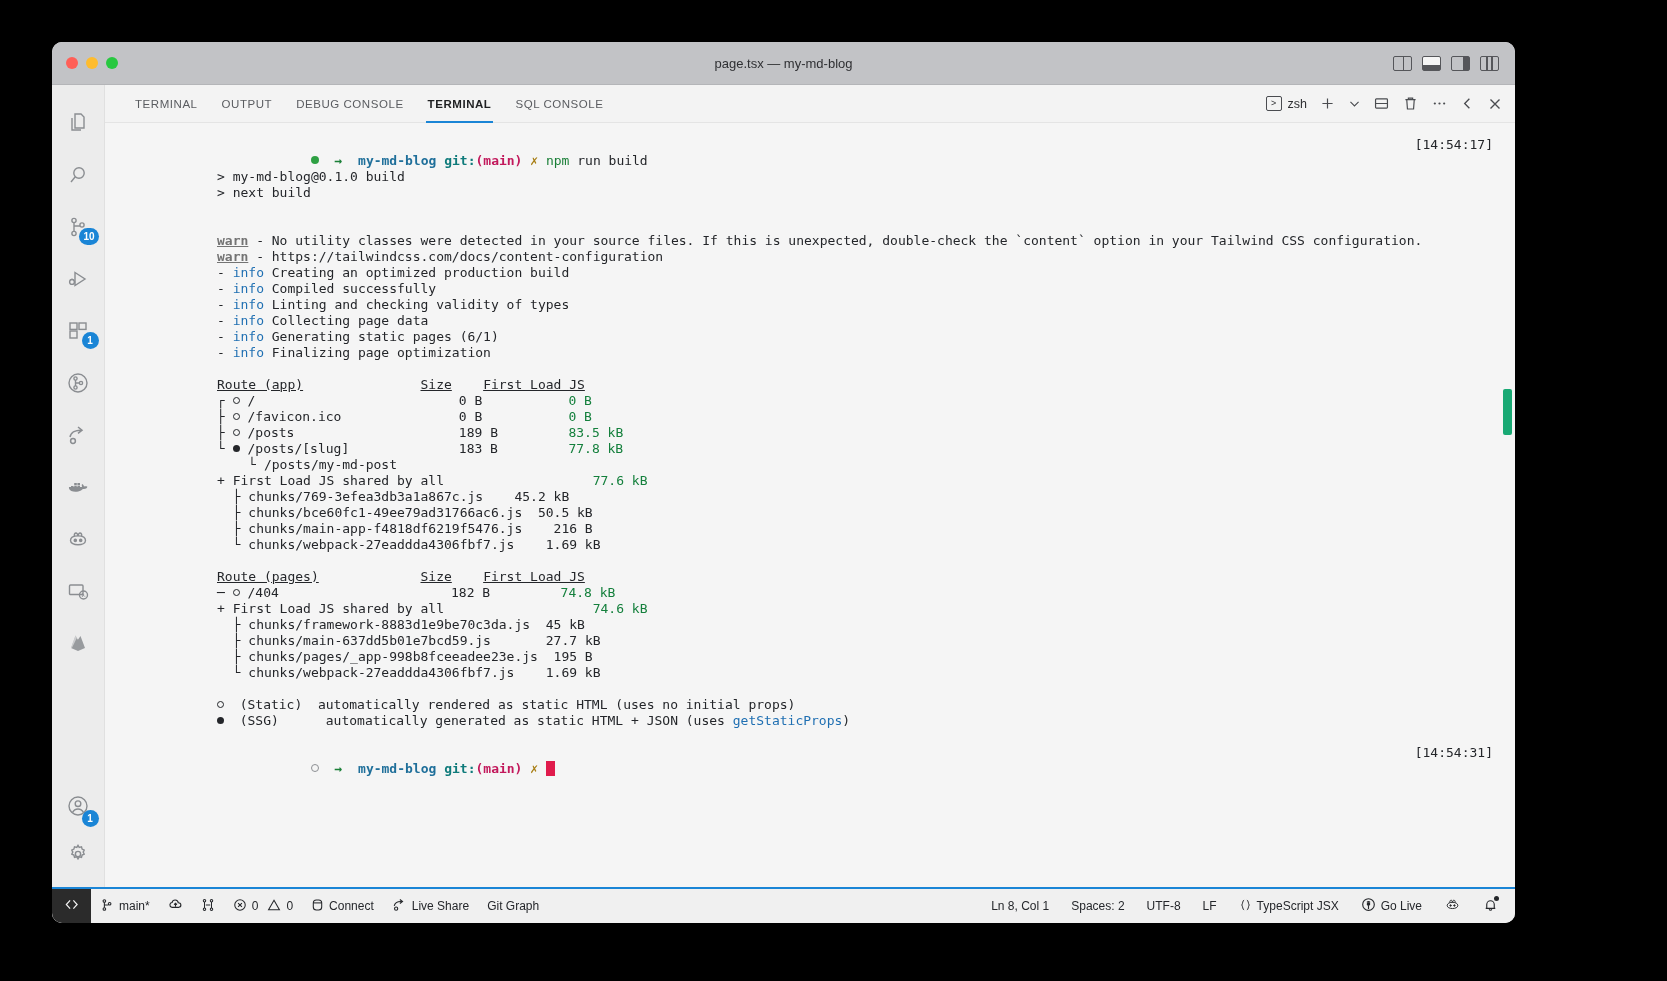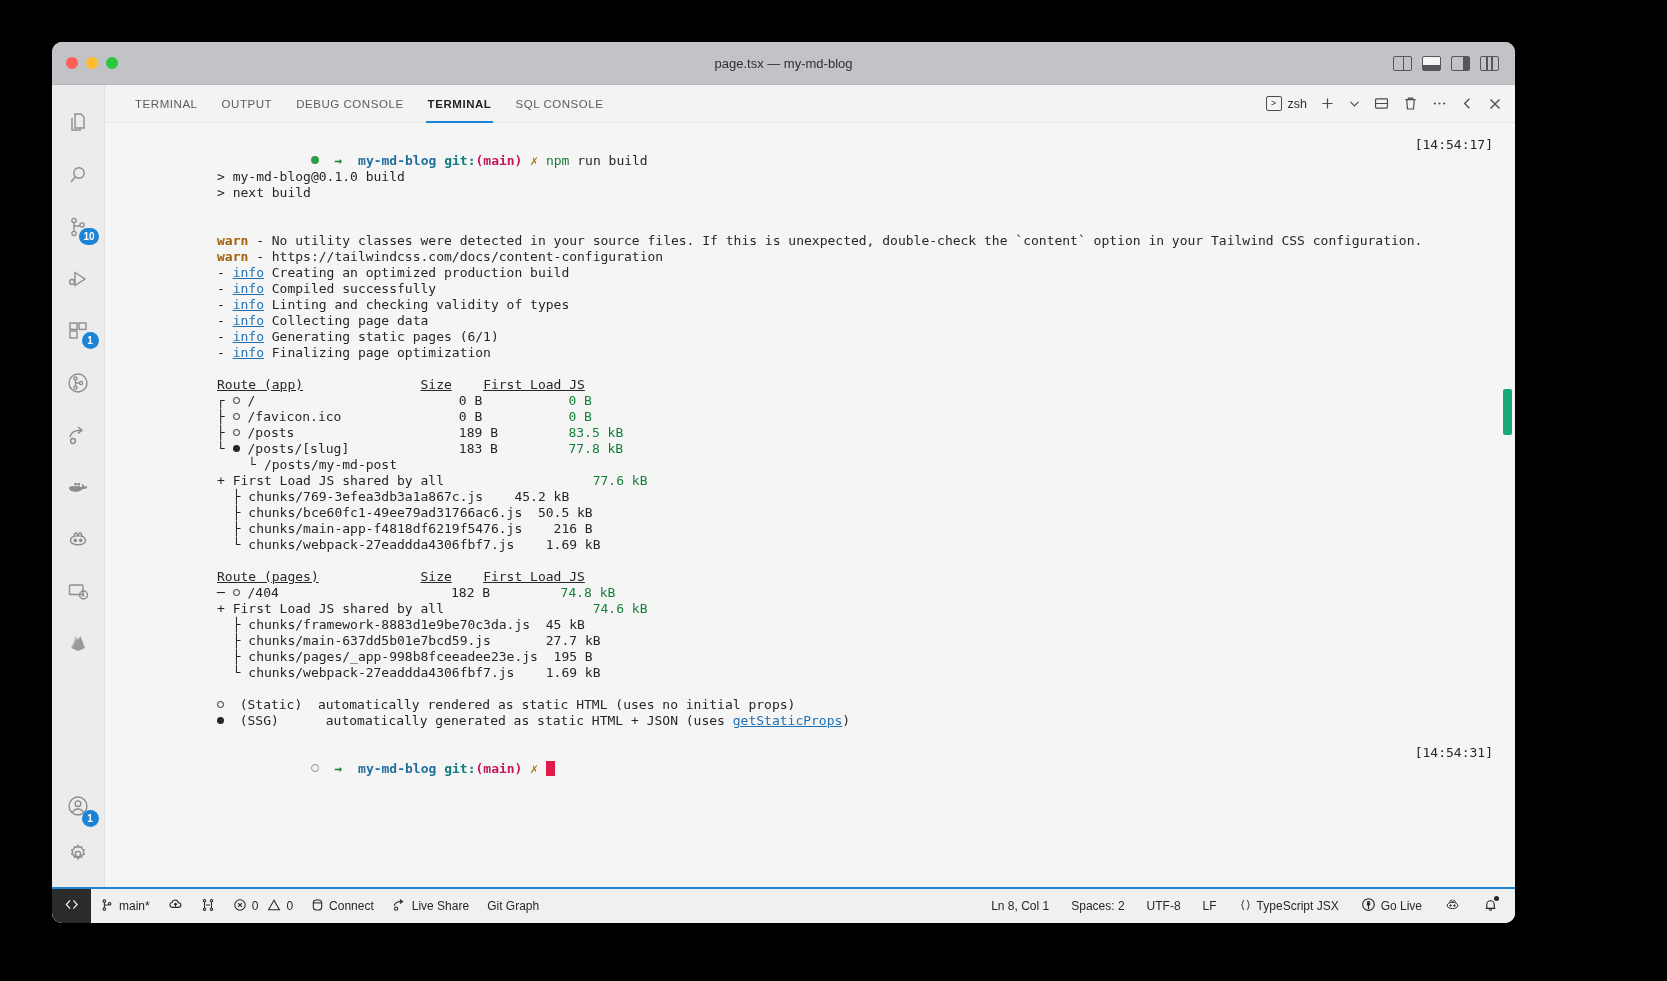--- a/index.html
+++ b/index.html
@@ -96,22 +96,22 @@
   .tline { white-space: pre; padding-left: 112px; height: 16px; color: #24262a; }
   .blank { height: 16px; }
   .ts { position: absolute; right: 22px; color: #24262a; }
   .row { position: relative; }
   .c-green { color: #1a7f37; }
   .c-darkgreen { color: #15803d; }
   .c-cyan { color: #1f6f9a; }
   .c-teal { color: #0f7b7b; }
   .c-red { color: #c2185b; }
   .c-yellow { color: #a77d12; }
-  .c-blue { color: #1f6fb2; text-decoration: underline; }
-  .c-warn { color: #a16207; font-weight: bold; }
+  .c-blue { color: #1f6fb2; }
+  .c-warn { color: #737373; font-weight: bold; text-decoration: underline; }
   .b { font-weight: bold; }
   .u { text-decoration: underline; }
   .cursor { display:inline-block; width:9px; height:15px; background:#e01b4c; vertical-align:-3px; }
   .dot-filled { display:inline-block; width:7px; height:7px; border-radius:50%; background:#24262a; vertical-align:1px; }
   .dot-hollow { display:inline-block; width:7px; height:7px; border-radius:50%; border:1.3px solid #24262a; vertical-align:1px; }
   .pdot-green { display:inline-block; width:8px; height:8px; border-radius:50%; background:#2ea043; vertical-align:1px; }
   .pdot-hollow { display:inline-block; width:8px; height:8px; border-radius:50%; border:1.3px solid #8d9094; vertical-align:1px; }
   .scrollthumb {
     position:absolute; right:3px; top:266px; width:9px; height:46px;
     background:#19a974; border-radius:2px;

